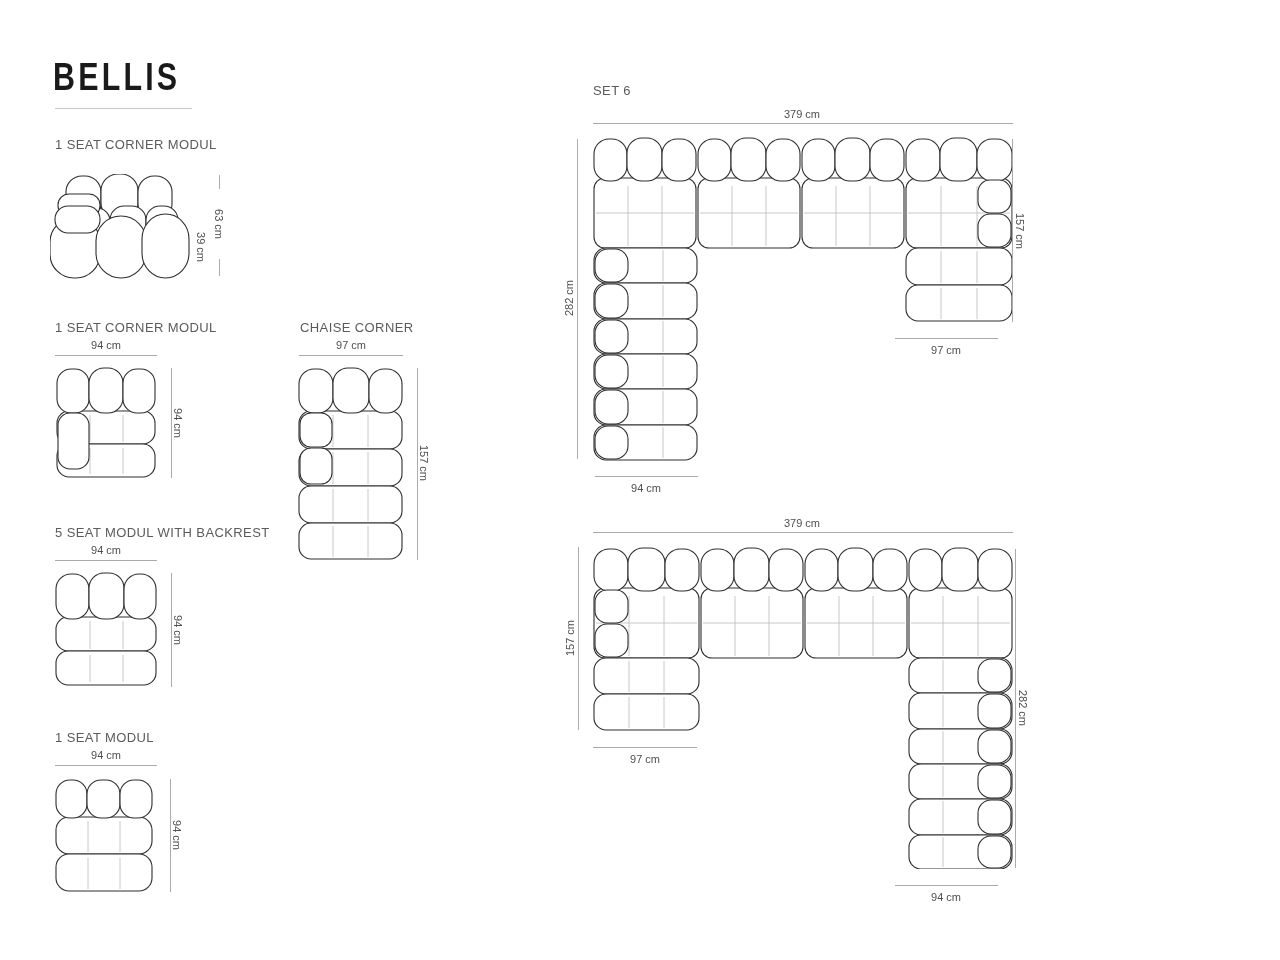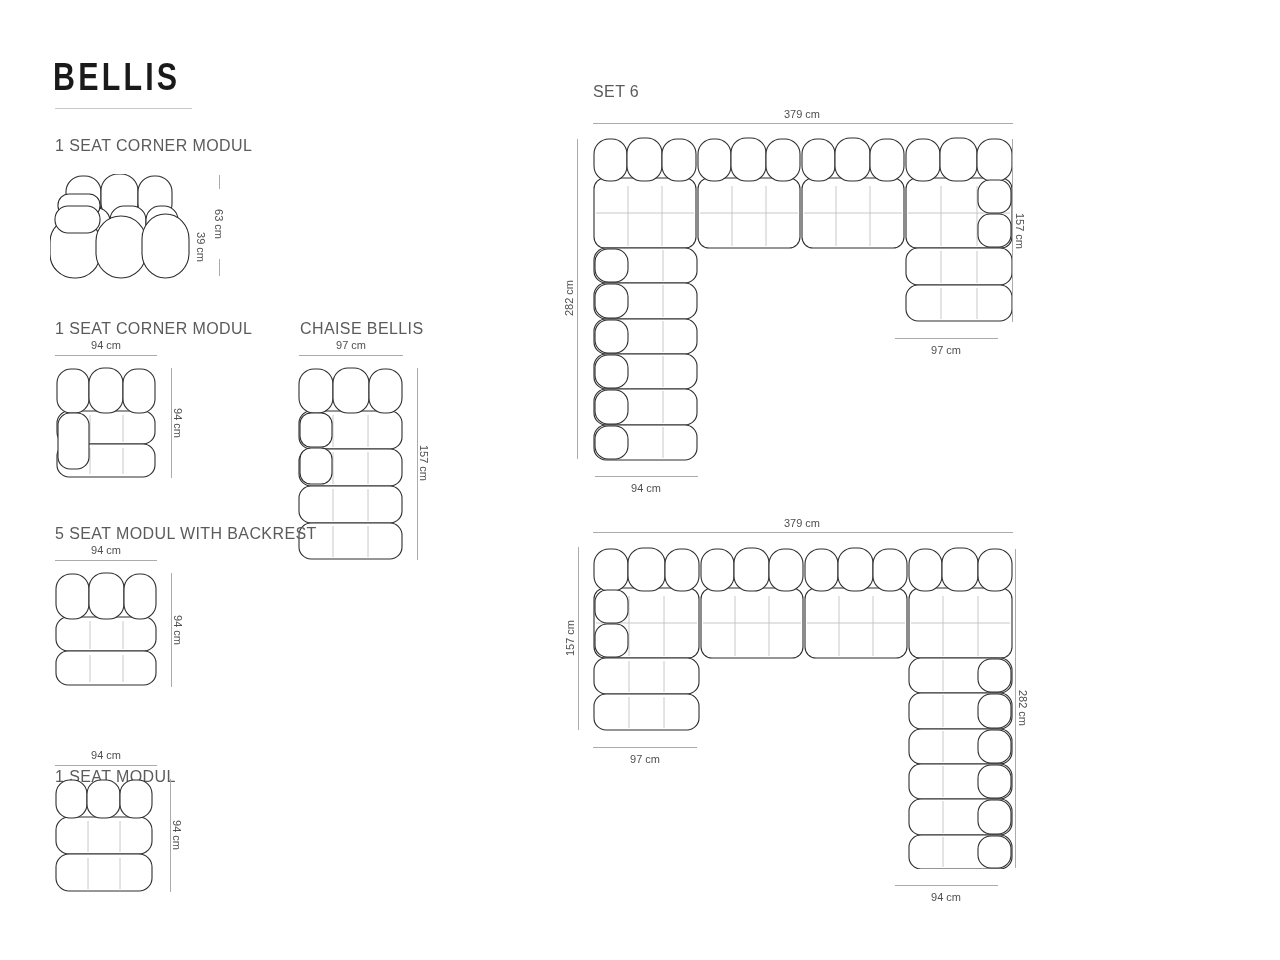--- a/index.html
+++ b/index.html
@@ -11,21 +11,21 @@
     width:1280px;height:960px;background:#ffffff;position:relative;overflow:hidden;
     font-family:"Liberation Sans", sans-serif;
   }
   .abs{position:absolute;}
   .brand{
     font-size:38px;font-weight:bold;letter-spacing:4px;color:var(--title-text);
     transform:scaleX(.8);transform-origin:left top;white-space:nowrap;
   }
   .brand-rule{height:0;border-top:1px solid #c9c9c9;}
   .sec-label{
-    font-size:16px;letter-spacing:.4px;color:var(--label-text);white-space:nowrap;
+    font-size:13px;letter-spacing:.4px;color:var(--label-text);white-space:nowrap;
   }
   .dim-text{
     font-size:11px;color:var(--dim-text);white-space:nowrap;width:70px;height:14px;
     line-height:14px;text-align:center;
   }
   .rot90{transform:rotate(90deg);}
   .rotm90{transform:rotate(-90deg);}
   .wbg{background:#ffffff;}
   .dim-h{height:0;border-top:1px solid var(--dim-line);}
   .dim-v{width:0;border-left:1px solid var(--dim-line);}
@@ -87,21 +87,21 @@
     <rect x="33" y="1" width="34" height="45" rx="15"></rect>
     <rect x="67" y="2" width="32" height="44" rx="14"></rect>
   </g>
   <g class="oo">
     <rect x="2" y="46" width="31" height="56" rx="12"></rect>
   </g>
 </svg>
 <div class="abs dim-v" style="left:171px;top:368px;height:110px;"></div>
 <div class="abs dim-text rot90" style="left:143px;top:416px;">94 cm</div>
 
-<div class="abs sec-label" style="left:300px;top:320px;">CHAISE BELLIS</div>
+<div class="abs sec-label" style="left:300px;top:320px;">CHAISE CORNER</div>
 <div class="abs dim-text" style="left:316px;top:338px;">97 cm</div>
 <div class="abs dim-h" style="left:299px;top:355px;width:104px;"></div>
 
 <svg class="abs" style="left:298px;top:367px;" width="105" height="193" viewBox="0 0 105 193">
   <g class="oo">
     <rect x="1" y="44" width="103" height="38" rx="12"></rect>
     <rect x="1" y="82" width="103" height="37" rx="12"></rect>
     <rect x="1" y="119" width="103" height="37" rx="12"></rect>
     <rect x="1" y="156" width="103" height="36" rx="12"></rect>
   </g>
@@ -145,21 +145,21 @@
   </g>
   <g class="oo">
     <rect x="1" y="2" width="33" height="45" rx="15"></rect>
     <rect x="34" y="1" width="35" height="46" rx="15"></rect>
     <rect x="69" y="2" width="32" height="45" rx="15"></rect>
   </g>
 </svg>
 <div class="abs dim-v" style="left:171px;top:573px;height:114px;"></div>
 <div class="abs dim-text rot90" style="left:143px;top:623px;">94 cm</div>
 
-<div class="abs sec-label" style="left:55px;top:768px;">1 SEAT MODUL</div>
+<div class="abs sec-label" style="left:55px;top:730px;">1 SEAT MODUL</div>
 <div class="abs dim-text" style="left:71px;top:748px;">94 cm</div>
 <div class="abs dim-h" style="left:55px;top:765px;width:102px;"></div>
 
 <svg class="abs" style="left:55px;top:779px;" width="98" height="113" viewBox="0 0 98 113">
   <g class="oo">
     <rect x="1" y="38" width="96" height="37" rx="13"></rect>
     <rect x="1" y="75" width="96" height="37" rx="13"></rect>
   </g>
   <g class="gg">
     <line x1="33" y1="42" x2="33" y2="73"></line>

